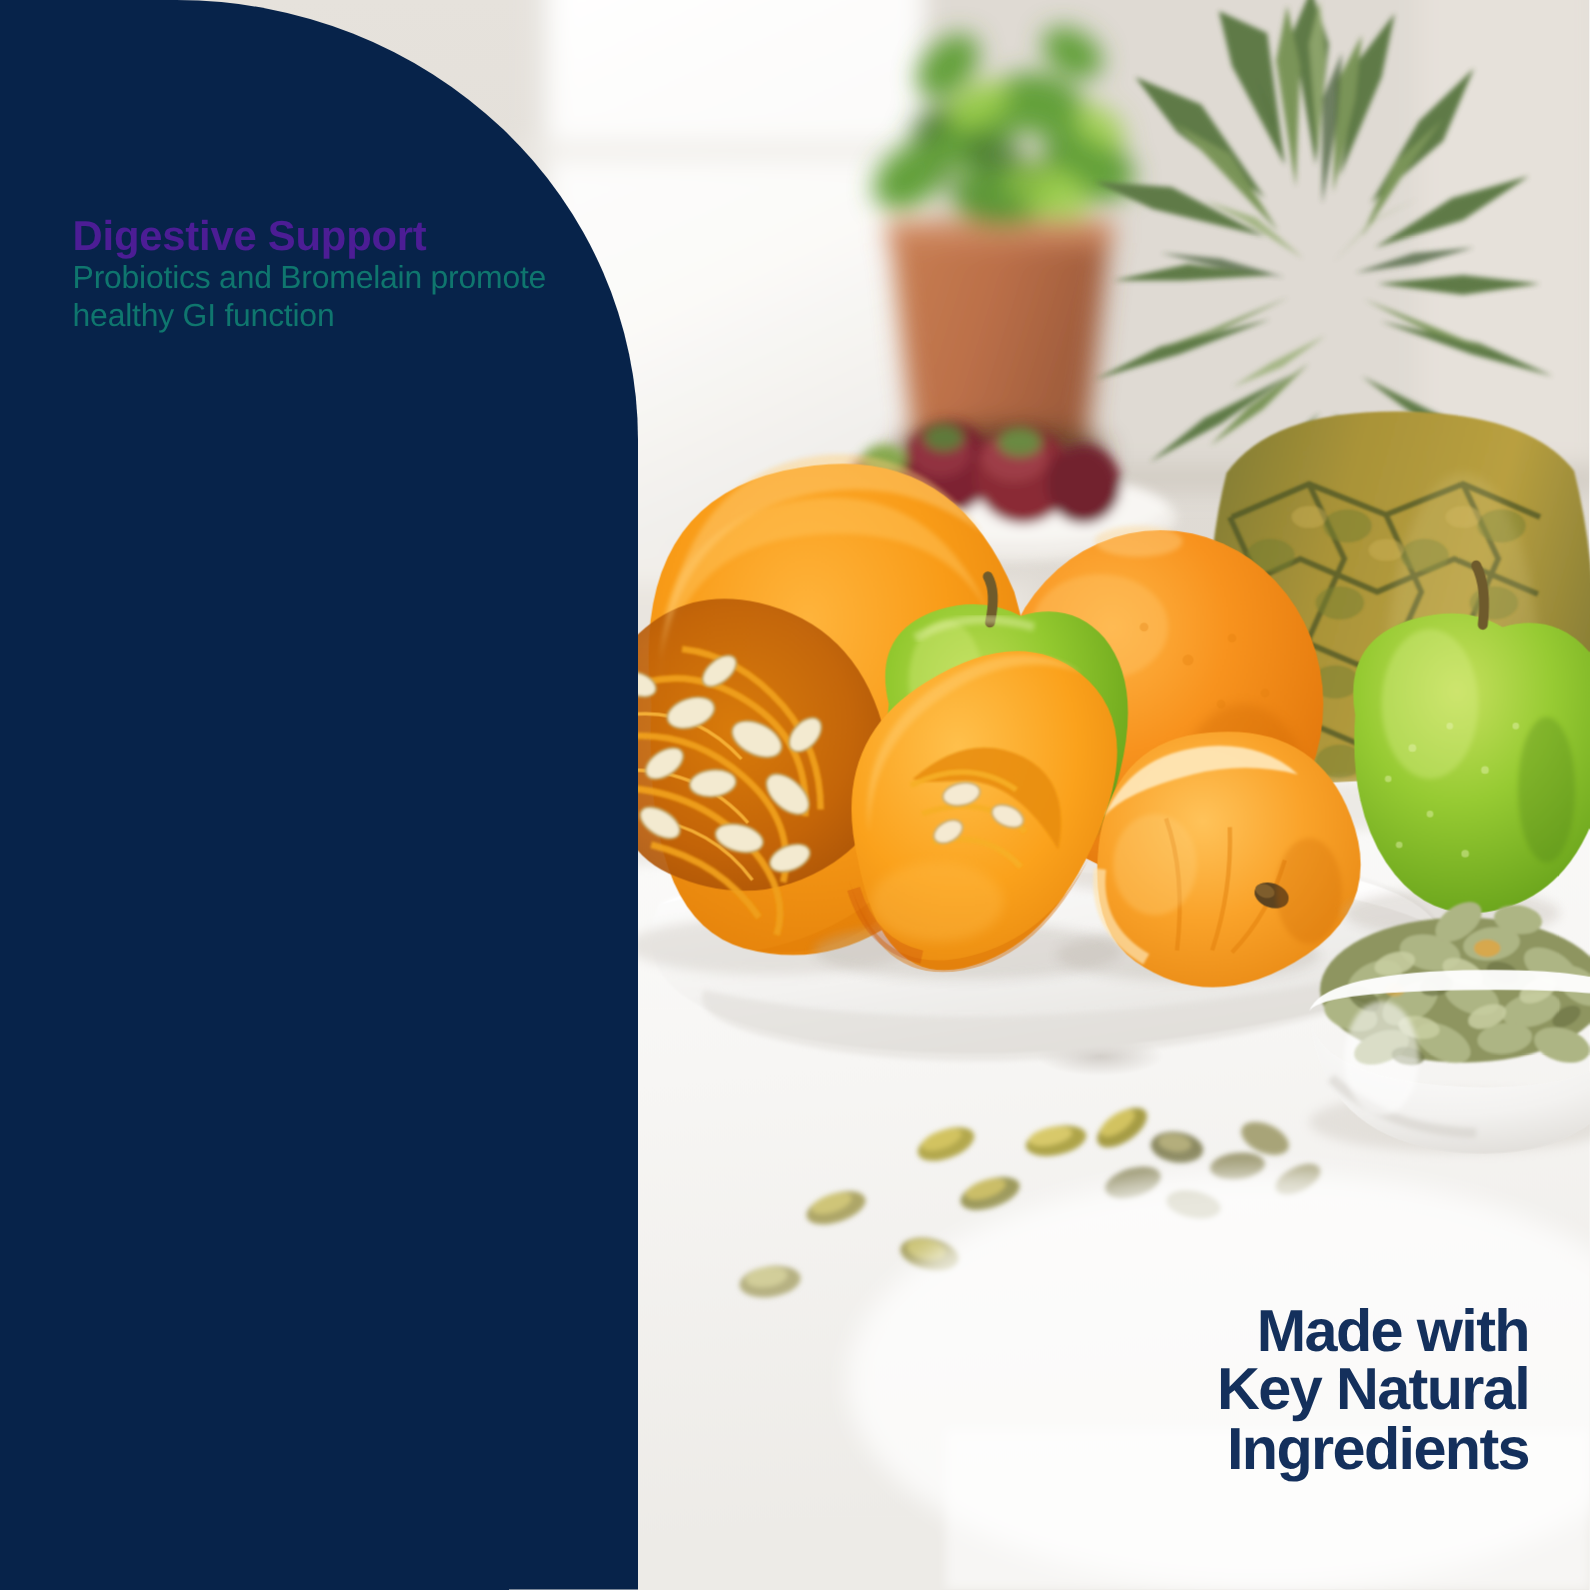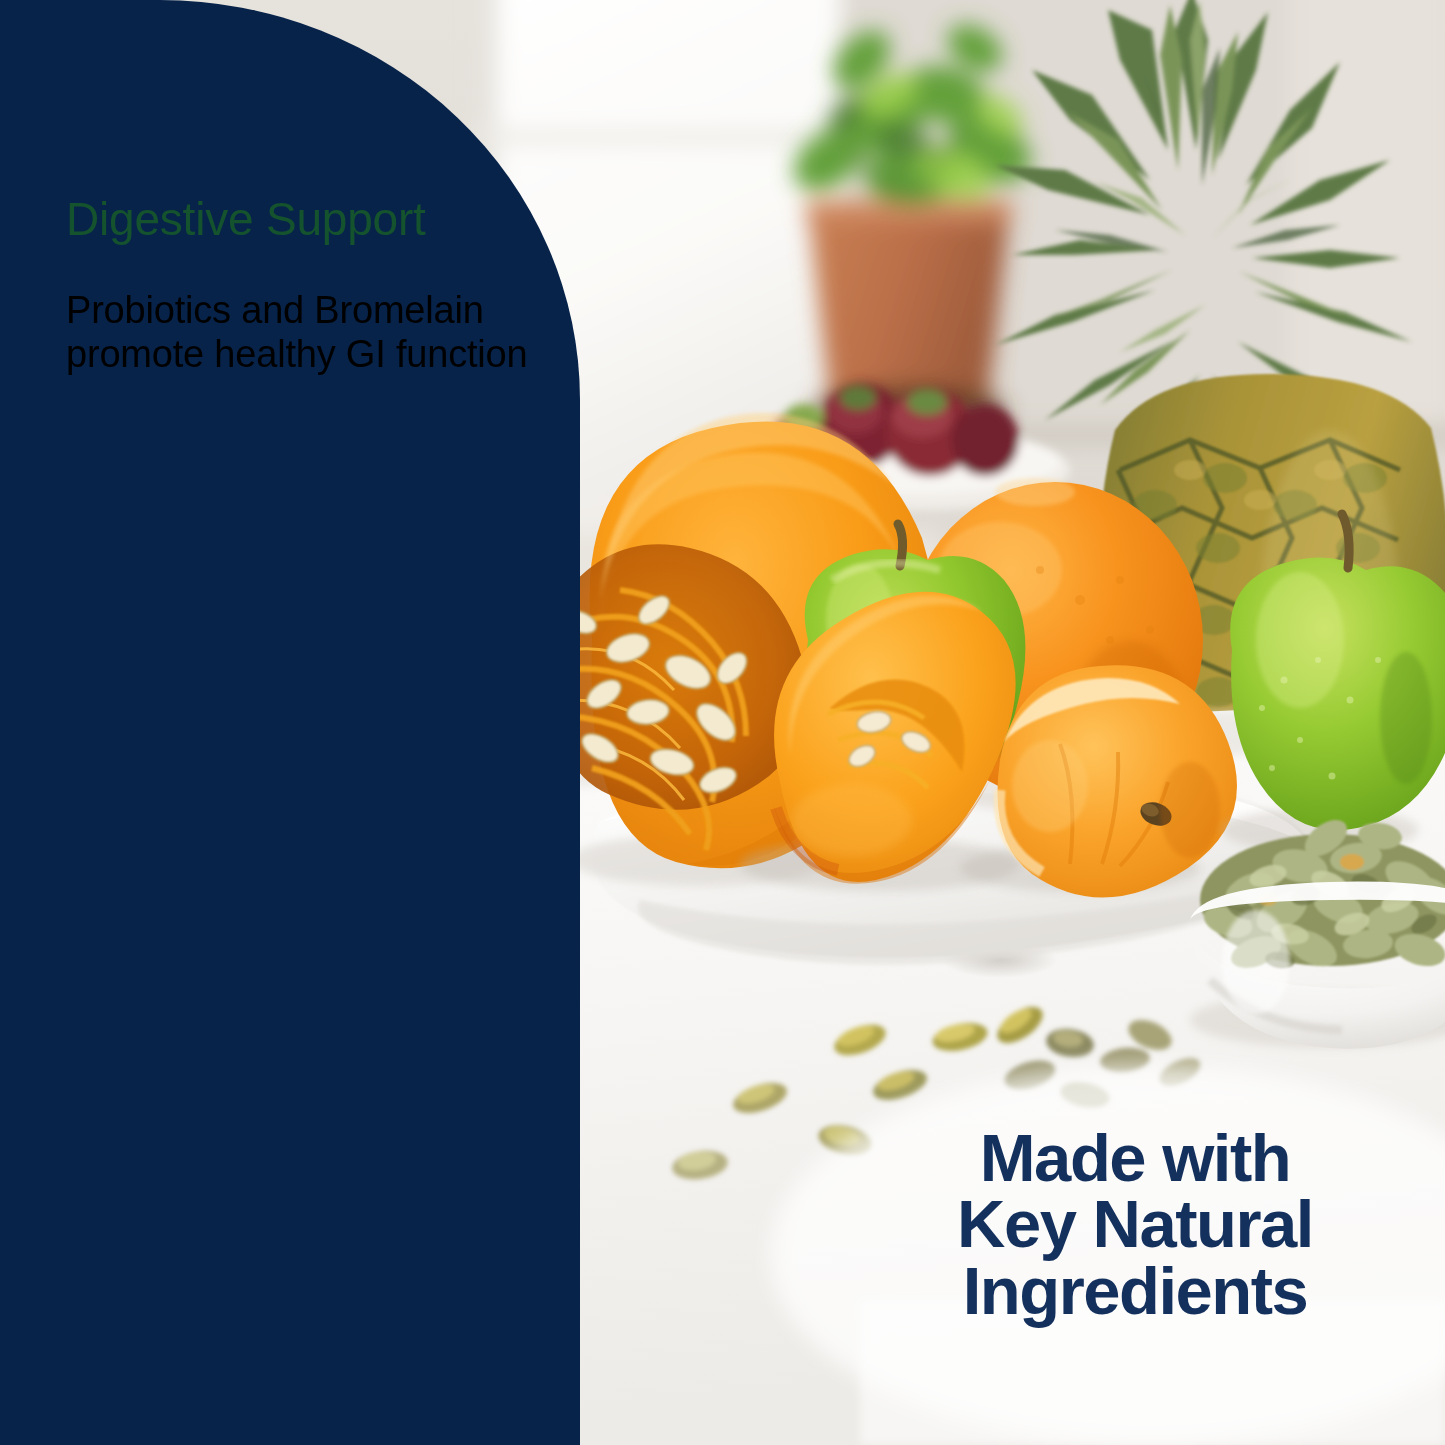--- a/index.html
+++ b/index.html
@@ -32,49 +32,48 @@
     z-index:6;
     padding:0;
   }
   .feature {
     position:absolute;
     left:66px;
     width:500px;
     color:#ffffff;
   }
   .feature-title {
-    font-size:46px;
+    font-size:38px;
+    font-weight:700;
+    line-height:1.16;
+    letter-spacing:-0.2px;
+    color:#4c1d95;
+  }
+  .feature-body {
+    font-size:29px;
     font-weight:400;
     line-height:1.16;
     letter-spacing:-0.2px;
-    color:#14532d;
-  }
-  .feature-body {
-    font-size:38px;
-    font-weight:400;
-    line-height:1.16;
-    letter-spacing:-0.2px;
-    color:#000000;
-    margin-top:42px;
+    color:#0f766e;
   }
   #feat-0 { top:193px; }
   #feat-1 { top:535px; }
   #feat-2 { top:935px; }
 
   
   .headline {
     position:absolute;
     left:880px;
-    top:1125px;
+    top:1184px;
     width:510px;
-    text-align:center;
+    text-align:right;
     z-index:4;
     color:#14305C;
     font-weight:700;
-    font-size:67px;
+    font-size:54px;
     line-height:0.99;
     letter-spacing:-1.5px;
   }
   .headline .hl-line { display:block; white-space:nowrap; }
 </style>
 </head>
 <body>
 
 <div id="stage">
 

